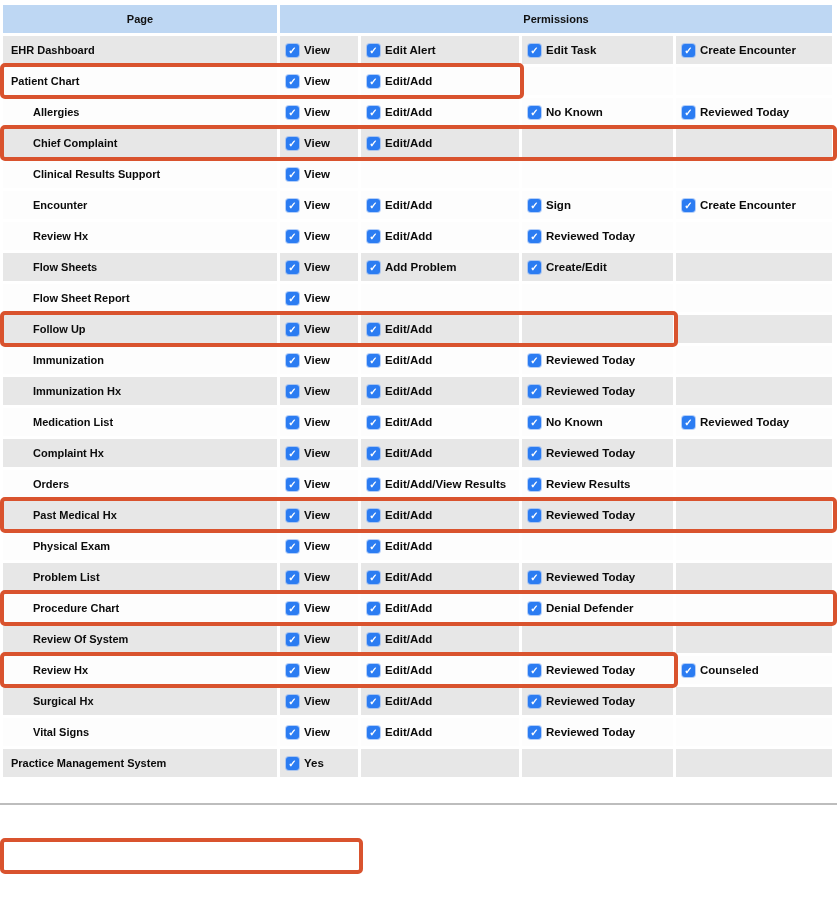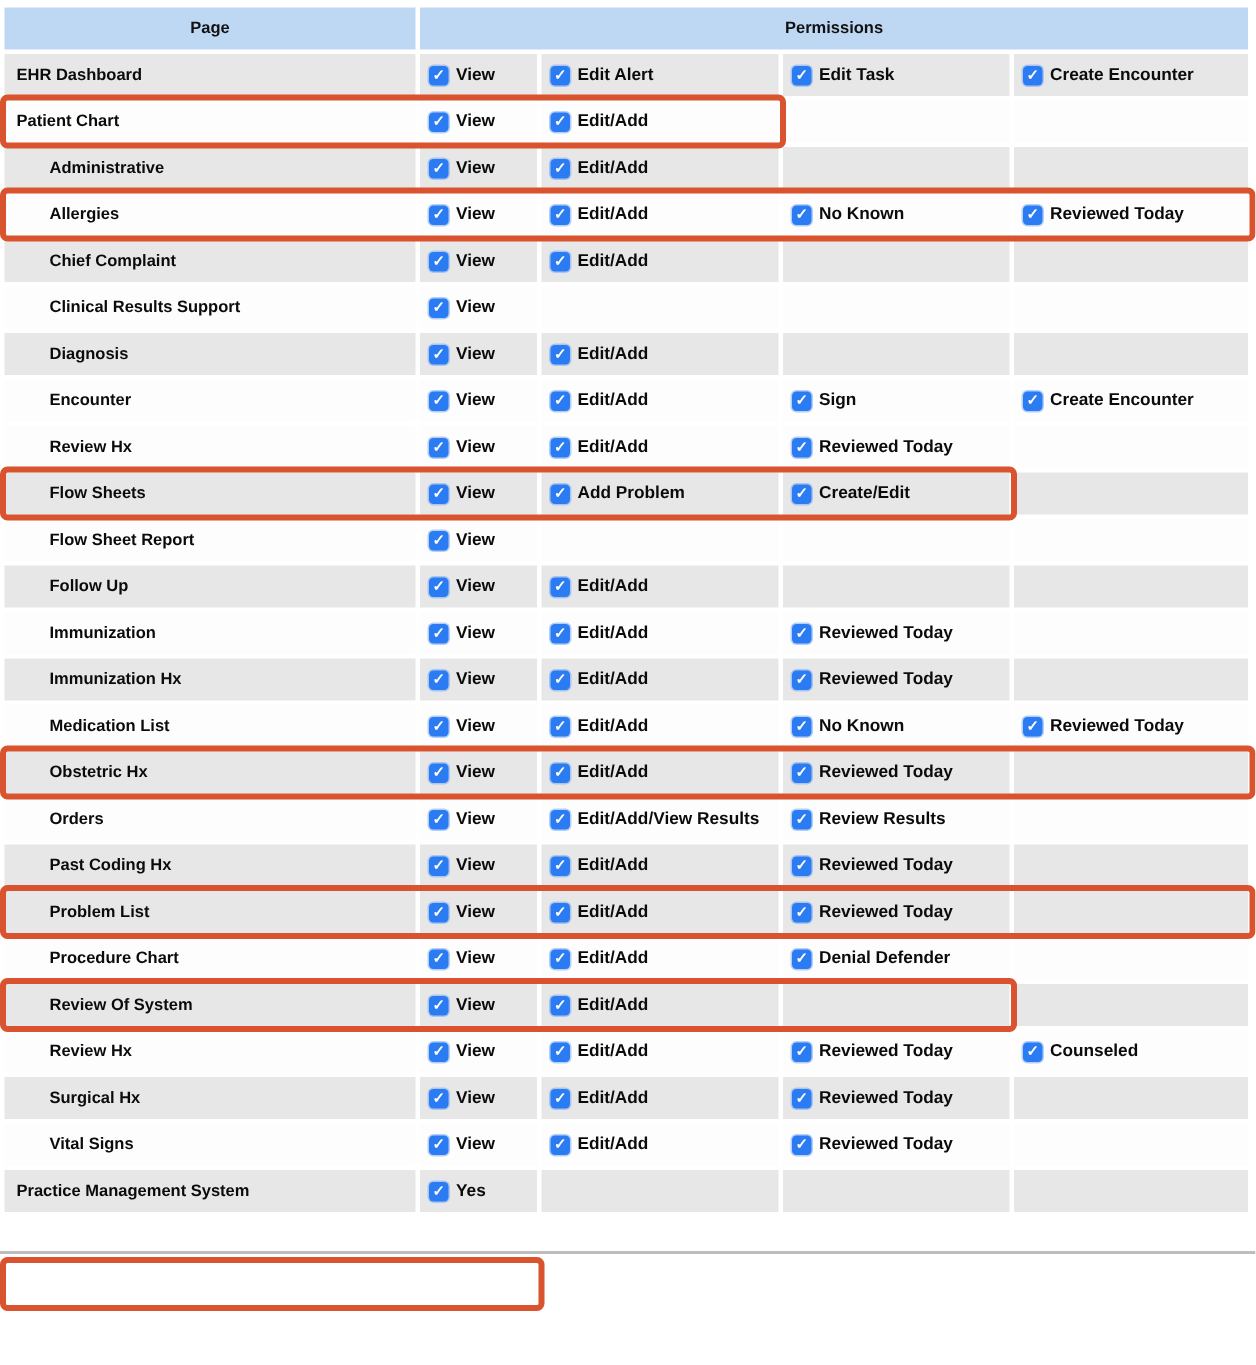--- a/index.html
+++ b/index.html
@@ -132,33 +132,20 @@
               <span class="checkbox">✓</span>
               <span class="perm-label">View</span>
             </span></td>
           <td class="perm-cell"><span class="perm">
               <span class="checkbox">✓</span>
               <span class="perm-label">Edit/Add</span>
             </span></td>
           <td class="perm-cell"></td>
           <td class="perm-cell"></td>
         </tr>
-        <tr class="shade">
-          <td class="page-cell indent">Administrative</td>
-          <td class="perm-cell"><span class="perm">
-              <span class="checkbox">✓</span>
-              <span class="perm-label">View</span>
-            </span></td>
-          <td class="perm-cell"><span class="perm">
-              <span class="checkbox">✓</span>
-              <span class="perm-label">Edit/Add</span>
-            </span></td>
-          <td class="perm-cell"></td>
-          <td class="perm-cell"></td>
-        </tr>
         <tr class="plain">
           <td class="page-cell indent">Allergies</td>
           <td class="perm-cell"><span class="perm">
               <span class="checkbox">✓</span>
               <span class="perm-label">View</span>
             </span></td>
           <td class="perm-cell"><span class="perm">
               <span class="checkbox">✓</span>
               <span class="perm-label">Edit/Add</span>
             </span></td>
@@ -187,33 +174,20 @@
         <tr class="plain">
           <td class="page-cell indent">Clinical Results Support</td>
           <td class="perm-cell"><span class="perm">
               <span class="checkbox">✓</span>
               <span class="perm-label">View</span>
             </span></td>
           <td class="perm-cell"></td>
           <td class="perm-cell"></td>
           <td class="perm-cell"></td>
         </tr>
-        <tr class="shade">
-          <td class="page-cell indent">Diagnosis</td>
-          <td class="perm-cell"><span class="perm">
-              <span class="checkbox">✓</span>
-              <span class="perm-label">View</span>
-            </span></td>
-          <td class="perm-cell"><span class="perm">
-              <span class="checkbox">✓</span>
-              <span class="perm-label">Edit/Add</span>
-            </span></td>
-          <td class="perm-cell"></td>
-          <td class="perm-cell"></td>
-        </tr>
         <tr class="plain">
           <td class="page-cell indent">Encounter</td>
           <td class="perm-cell"><span class="perm">
               <span class="checkbox">✓</span>
               <span class="perm-label">View</span>
             </span></td>
           <td class="perm-cell"><span class="perm">
               <span class="checkbox">✓</span>
               <span class="perm-label">Edit/Add</span>
             </span></td>
@@ -326,21 +300,21 @@
           <td class="perm-cell"><span class="perm">
               <span class="checkbox">✓</span>
               <span class="perm-label">No Known</span>
             </span></td>
           <td class="perm-cell"><span class="perm">
               <span class="checkbox">✓</span>
               <span class="perm-label">Reviewed Today</span>
             </span></td>
         </tr>
         <tr class="shade">
-          <td class="page-cell indent">Obstetric Hx</td>
+          <td class="page-cell indent">Complaint Hx</td>
           <td class="perm-cell"><span class="perm">
               <span class="checkbox">✓</span>
               <span class="perm-label">View</span>
             </span></td>
           <td class="perm-cell"><span class="perm">
               <span class="checkbox">✓</span>
               <span class="perm-label">Edit/Add</span>
             </span></td>
           <td class="perm-cell"><span class="perm">
               <span class="checkbox">✓</span>
@@ -358,33 +332,46 @@
               <span class="checkbox">✓</span>
               <span class="perm-label">Edit/Add/View Results</span>
             </span></td>
           <td class="perm-cell"><span class="perm">
               <span class="checkbox">✓</span>
               <span class="perm-label">Review Results</span>
             </span></td>
           <td class="perm-cell"></td>
         </tr>
         <tr class="shade">
-          <td class="page-cell indent">Past Coding Hx</td>
-          <td class="perm-cell"><span class="perm">
-              <span class="checkbox">✓</span>
-              <span class="perm-label">View</span>
-            </span></td>
-          <td class="perm-cell"><span class="perm">
-              <span class="checkbox">✓</span>
-              <span class="perm-label">Edit/Add</span>
-            </span></td>
-          <td class="perm-cell"><span class="perm">
-              <span class="checkbox">✓</span>
-              <span class="perm-label">Reviewed Today</span>
-            </span></td>
+          <td class="page-cell indent">Past Medical Hx</td>
+          <td class="perm-cell"><span class="perm">
+              <span class="checkbox">✓</span>
+              <span class="perm-label">View</span>
+            </span></td>
+          <td class="perm-cell"><span class="perm">
+              <span class="checkbox">✓</span>
+              <span class="perm-label">Edit/Add</span>
+            </span></td>
+          <td class="perm-cell"><span class="perm">
+              <span class="checkbox">✓</span>
+              <span class="perm-label">Reviewed Today</span>
+            </span></td>
+          <td class="perm-cell"></td>
+        </tr>
+        <tr class="plain">
+          <td class="page-cell indent">Physical Exam</td>
+          <td class="perm-cell"><span class="perm">
+              <span class="checkbox">✓</span>
+              <span class="perm-label">View</span>
+            </span></td>
+          <td class="perm-cell"><span class="perm">
+              <span class="checkbox">✓</span>
+              <span class="perm-label">Edit/Add</span>
+            </span></td>
+          <td class="perm-cell"></td>
           <td class="perm-cell"></td>
         </tr>
         <tr class="shade">
           <td class="page-cell indent">Problem List</td>
           <td class="perm-cell"><span class="perm">
               <span class="checkbox">✓</span>
               <span class="perm-label">View</span>
             </span></td>
           <td class="perm-cell"><span class="perm">
               <span class="checkbox">✓</span>

